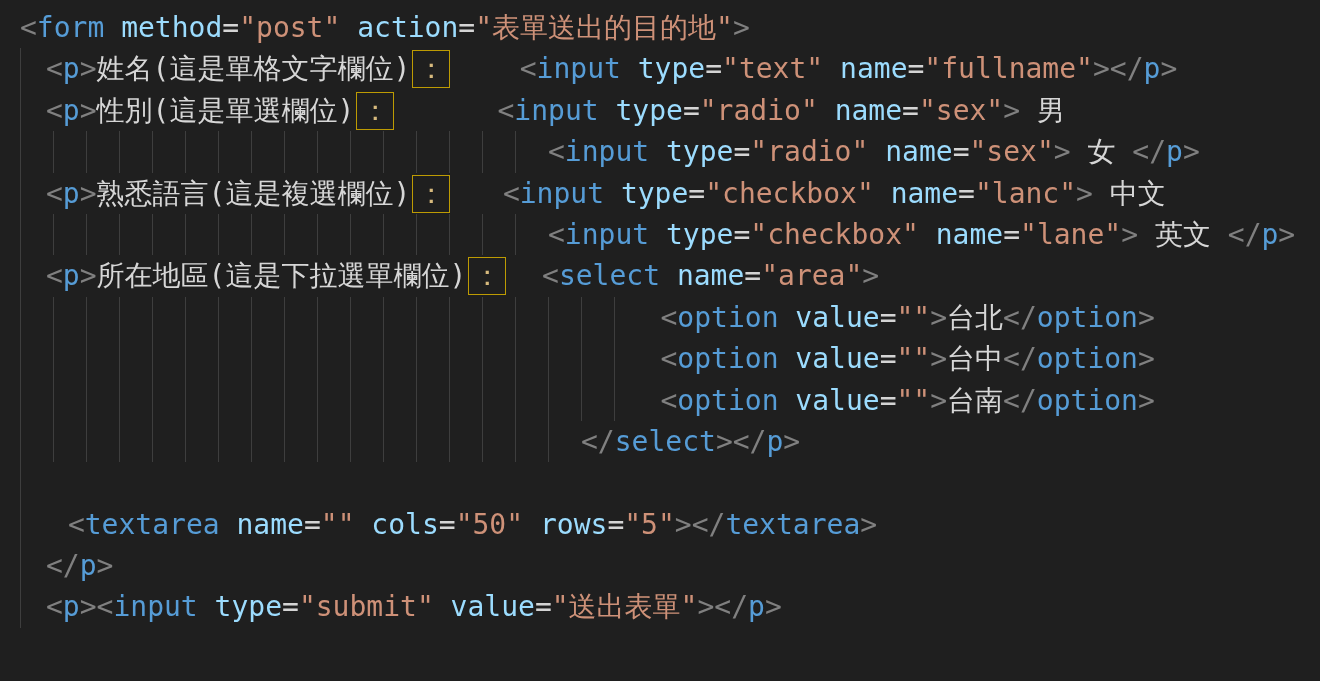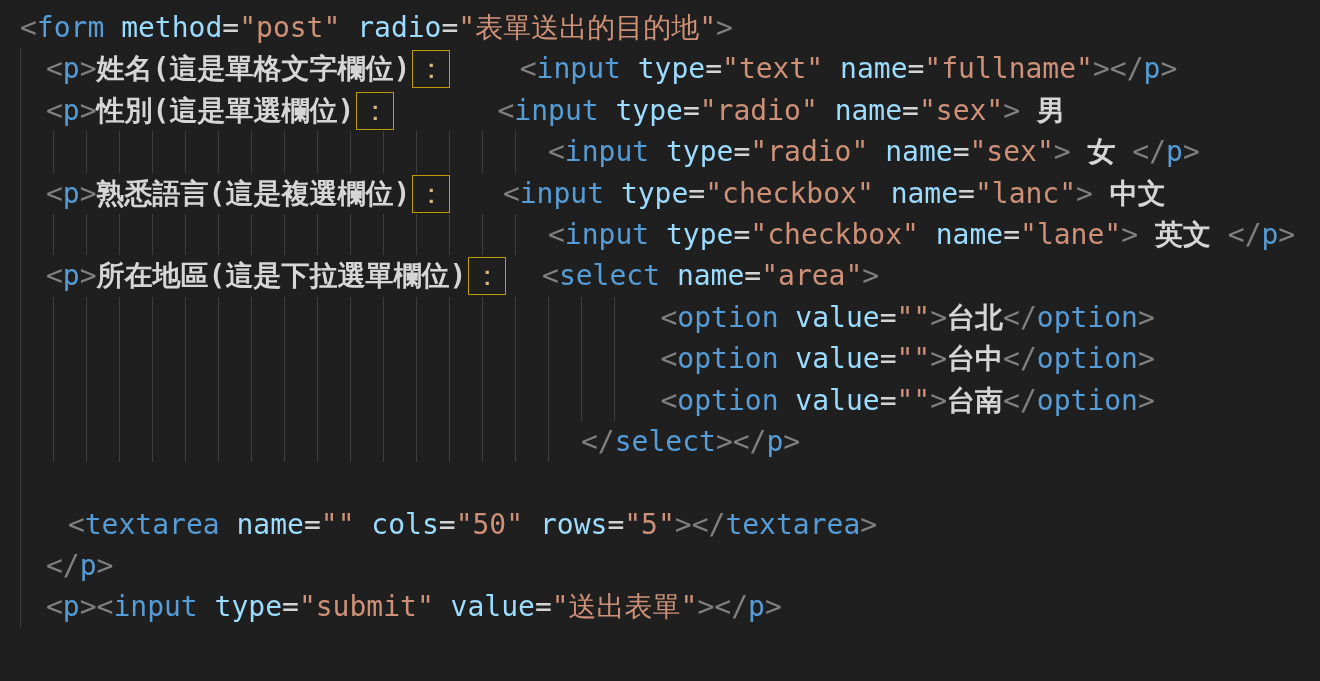--- a/index.html
+++ b/index.html
@@ -23,33 +23,33 @@
     width:32px;border-left:1px solid var(--guide,#3e3e3e);
   }
   .content{
     white-space:pre;line-height:41.4px;
   }
   .tk-p{color:var(--punct,#808080);}
   .tk-t{color:var(--tag,#569cd6);text-align:right;}
   .tk-a{color:var(--attr,#9cdcfe);}
   .tk-e{color:var(--eq,#d4d4d4);}
   .tk-s{color:var(--string,#ce9178);}
-  .tk-w{color:var(--text,#d6d6d6);font-weight:bold;}
+  .tk-w{color:var(--text,#d6d6d6);}
   .tk-u{
     color:var(--unicode_glyph,#d7ba7d);
     border:1px solid var(--unicode_border,#bd9b03);
     padding:1px 4px;margin:0 2px;
     display:inline-block;line-height:34px;
   }
 </style>
 </head>
 <body>
 
 <div id="editor">
-    <div class="line"><span class="content"><span class="tk-p">&lt;</span><span class="tk-t">form</span><span class="tk-w"> </span><span class="tk-a">method</span><span class="tk-e">=</span><span class="tk-s">"post"</span><span class="tk-w"> </span><span class="tk-a">radio</span><span class="tk-e">=</span><span class="tk-s">"表單送出的目的地"</span><span class="tk-p">&gt;</span></span></div>
+    <div class="line"><span class="content"><span class="tk-p">&lt;</span><span class="tk-t">form</span><span class="tk-w"> </span><span class="tk-a">method</span><span class="tk-e">=</span><span class="tk-s">"post"</span><span class="tk-w"> </span><span class="tk-a">action</span><span class="tk-e">=</span><span class="tk-s">"表單送出的目的地"</span><span class="tk-p">&gt;</span></span></div>
     <div class="line"><span class="guide" style="width: 25px;"></span><span class="content"><span class="tk-p">&lt;</span><span class="tk-t">p</span><span class="tk-p">&gt;</span><span class="tk-w">姓名(這是單格文字欄位)</span><span class="tk-u">：</span><span class="tk-w">    </span><span class="tk-p">&lt;</span><span class="tk-t">input</span><span class="tk-w"> </span><span class="tk-a">type</span><span class="tk-e">=</span><span class="tk-s">"text"</span><span class="tk-w"> </span><span class="tk-a">name</span><span class="tk-e">=</span><span class="tk-s">"fullname"</span><span class="tk-p">&gt;</span><span class="tk-p">&lt;/</span><span class="tk-t">p</span><span class="tk-p">&gt;</span></span></div>
     <div class="line"><span class="guide" style="width: 25px;"></span><span class="content"><span class="tk-p">&lt;</span><span class="tk-t">p</span><span class="tk-p">&gt;</span><span class="tk-w">性別(這是單選欄位)</span><span class="tk-u">：</span><span class="tk-w">      </span><span class="tk-p">&lt;</span><span class="tk-t">input</span><span class="tk-w"> </span><span class="tk-a">type</span><span class="tk-e">=</span><span class="tk-s">"radio"</span><span class="tk-w"> </span><span class="tk-a">name</span><span class="tk-e">=</span><span class="tk-s">"sex"</span><span class="tk-p">&gt;</span><span class="tk-w"> 男</span></span></div>
     <div class="line"><span class="guide"></span><span class="guide"></span><span class="guide"></span><span class="guide"></span><span class="guide"></span><span class="guide"></span><span class="guide"></span><span class="guide"></span><span class="guide"></span><span class="guide"></span><span class="guide"></span><span class="guide"></span><span class="guide"></span><span class="guide"></span><span class="guide"></span><span class="guide"></span><span class="content"><span class="tk-p">&lt;</span><span class="tk-t">input</span><span class="tk-w"> </span><span class="tk-a">type</span><span class="tk-e">=</span><span class="tk-s">"radio"</span><span class="tk-w"> </span><span class="tk-a">name</span><span class="tk-e">=</span><span class="tk-s">"sex"</span><span class="tk-p">&gt;</span><span class="tk-w"> 女 </span><span class="tk-p">&lt;/</span><span class="tk-t">p</span><span class="tk-p">&gt;</span></span></div>
     <div class="line"><span class="guide" style="width: 25px;"></span><span class="content"><span class="tk-p">&lt;</span><span class="tk-t">p</span><span class="tk-p">&gt;</span><span class="tk-w">熟悉語言(這是複選欄位)</span><span class="tk-u">：</span><span class="tk-w">   </span><span class="tk-p">&lt;</span><span class="tk-t">input</span><span class="tk-w"> </span><span class="tk-a">type</span><span class="tk-e">=</span><span class="tk-s">"checkbox"</span><span class="tk-w"> </span><span class="tk-a">name</span><span class="tk-e">=</span><span class="tk-s">"lanc"</span><span class="tk-p">&gt;</span><span class="tk-w"> 中文</span></span></div>
     <div class="line"><span class="guide"></span><span class="guide"></span><span class="guide"></span><span class="guide"></span><span class="guide"></span><span class="guide"></span><span class="guide"></span><span class="guide"></span><span class="guide"></span><span class="guide"></span><span class="guide"></span><span class="guide"></span><span class="guide"></span><span class="guide"></span><span class="guide"></span><span class="guide"></span><span class="content"><span class="tk-p">&lt;</span><span class="tk-t">input</span><span class="tk-w"> </span><span class="tk-a">type</span><span class="tk-e">=</span><span class="tk-s">"checkbox"</span><span class="tk-w"> </span><span class="tk-a">name</span><span class="tk-e">=</span><span class="tk-s">"lane"</span><span class="tk-p">&gt;</span><span class="tk-w"> 英文 </span><span class="tk-p">&lt;/</span><span class="tk-t">p</span><span class="tk-p">&gt;</span></span></div>
     <div class="line"><span class="guide" style="width: 25px;"></span><span class="content"><span class="tk-p">&lt;</span><span class="tk-t">p</span><span class="tk-p">&gt;</span><span class="tk-w">所在地區(這是下拉選單欄位)</span><span class="tk-u">：</span><span class="tk-w">  </span><span class="tk-p">&lt;</span><span class="tk-t">select</span><span class="tk-w"> </span><span class="tk-a">name</span><span class="tk-e">=</span><span class="tk-s">"area"</span><span class="tk-p">&gt;</span></span></div>
     <div class="line"><span class="guide"></span><span class="guide"></span><span class="guide"></span><span class="guide"></span><span class="guide"></span><span class="guide"></span><span class="guide"></span><span class="guide"></span><span class="guide"></span><span class="guide"></span><span class="guide"></span><span class="guide"></span><span class="guide"></span><span class="guide"></span><span class="guide"></span><span class="guide"></span><span class="guide"></span><span class="guide"></span><span class="guide"></span><span class="content" style="margin-left: 0.8ch;"><span class="tk-p">&lt;</span><span class="tk-t">option</span><span class="tk-w"> </span><span class="tk-a">value</span><span class="tk-e">=</span><span class="tk-s">""</span><span class="tk-p">&gt;</span><span class="tk-w">台北</span><span class="tk-p">&lt;/</span><span class="tk-t">option</span><span class="tk-p">&gt;</span></span></div>
     <div class="line"><span class="guide"></span><span class="guide"></span><span class="guide"></span><span class="guide"></span><span class="guide"></span><span class="guide"></span><span class="guide"></span><span class="guide"></span><span class="guide"></span><span class="guide"></span><span class="guide"></span><span class="guide"></span><span class="guide"></span><span class="guide"></span><span class="guide"></span><span class="guide"></span><span class="guide"></span><span class="guide"></span><span class="guide"></span><span class="content" style="margin-left: 0.8ch;"><span class="tk-p">&lt;</span><span class="tk-t">option</span><span class="tk-w"> </span><span class="tk-a">value</span><span class="tk-e">=</span><span class="tk-s">""</span><span class="tk-p">&gt;</span><span class="tk-w">台中</span><span class="tk-p">&lt;/</span><span class="tk-t">option</span><span class="tk-p">&gt;</span></span></div>
     <div class="line"><span class="guide"></span><span class="guide"></span><span class="guide"></span><span class="guide"></span><span class="guide"></span><span class="guide"></span><span class="guide"></span><span class="guide"></span><span class="guide"></span><span class="guide"></span><span class="guide"></span><span class="guide"></span><span class="guide"></span><span class="guide"></span><span class="guide"></span><span class="guide"></span><span class="guide"></span><span class="guide"></span><span class="guide"></span><span class="content" style="margin-left: 0.8ch;"><span class="tk-p">&lt;</span><span class="tk-t">option</span><span class="tk-w"> </span><span class="tk-a">value</span><span class="tk-e">=</span><span class="tk-s">""</span><span class="tk-p">&gt;</span><span class="tk-w">台南</span><span class="tk-p">&lt;/</span><span class="tk-t">option</span><span class="tk-p">&gt;</span></span></div>
     <div class="line"><span class="guide"></span><span class="guide"></span><span class="guide"></span><span class="guide"></span><span class="guide"></span><span class="guide"></span><span class="guide"></span><span class="guide"></span><span class="guide"></span><span class="guide"></span><span class="guide"></span><span class="guide"></span><span class="guide"></span><span class="guide"></span><span class="guide"></span><span class="guide"></span><span class="guide"></span><span class="content"><span class="tk-p">&lt;/</span><span class="tk-t">select</span><span class="tk-p">&gt;</span><span class="tk-p">&lt;/</span><span class="tk-t">p</span><span class="tk-p">&gt;</span></span></div>

